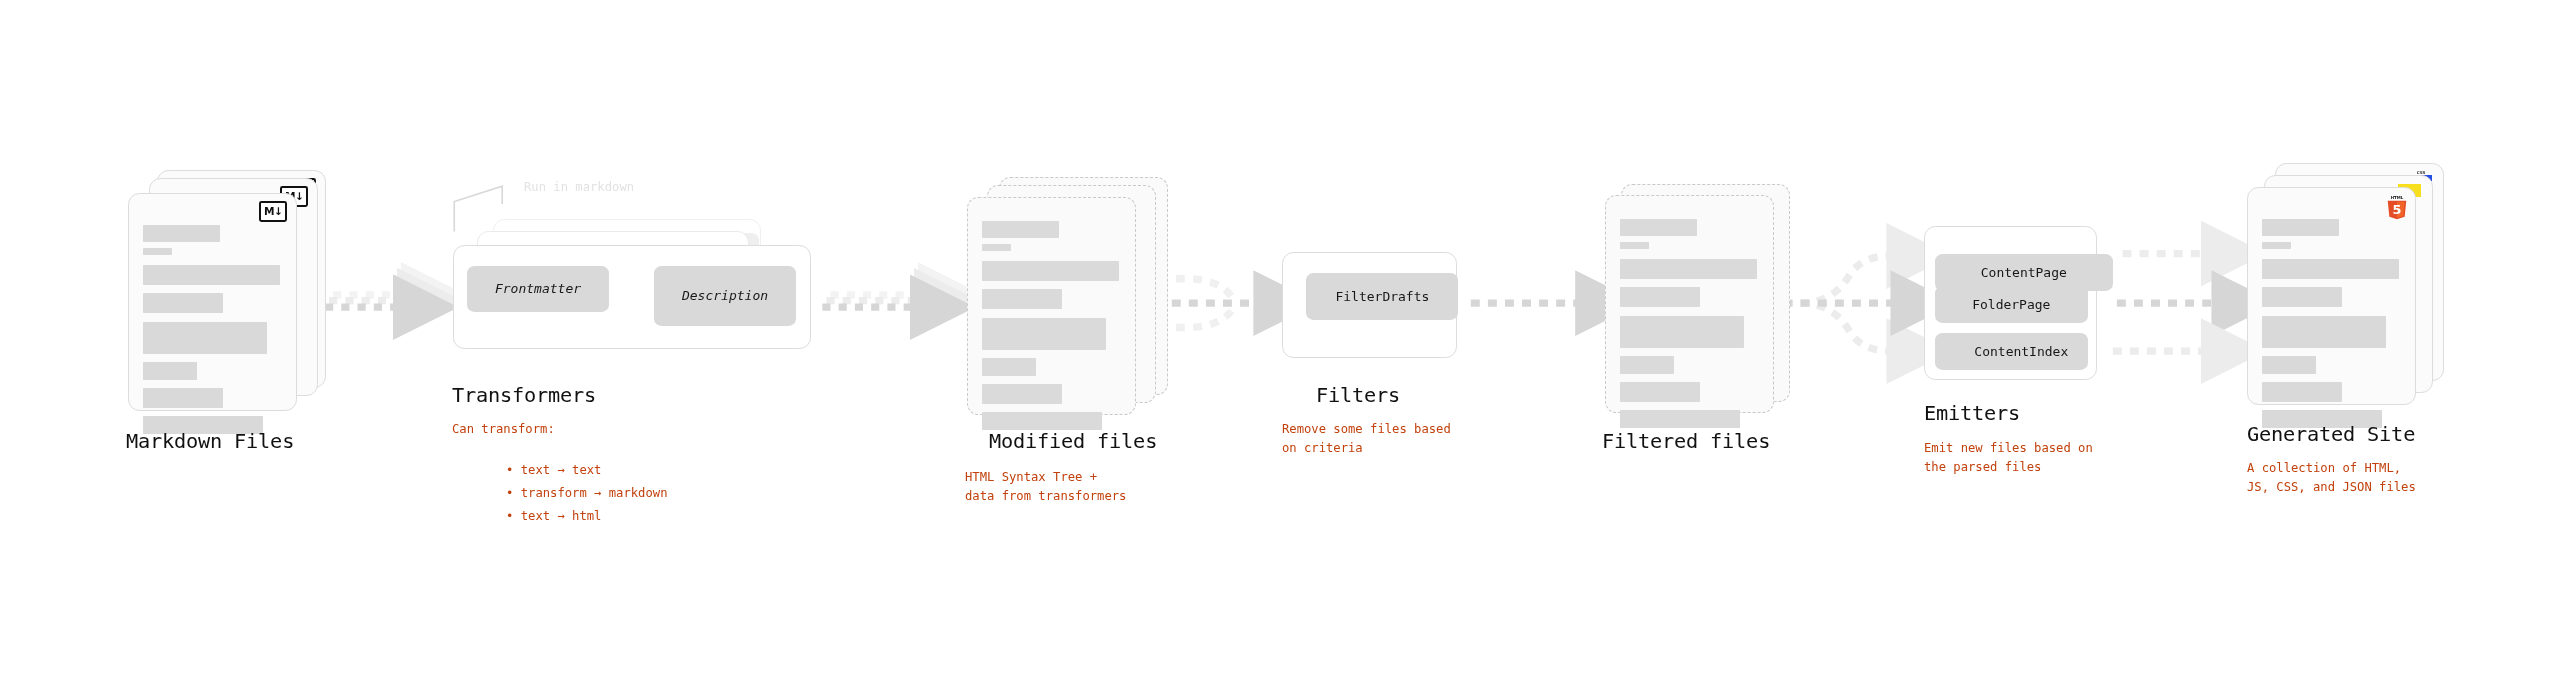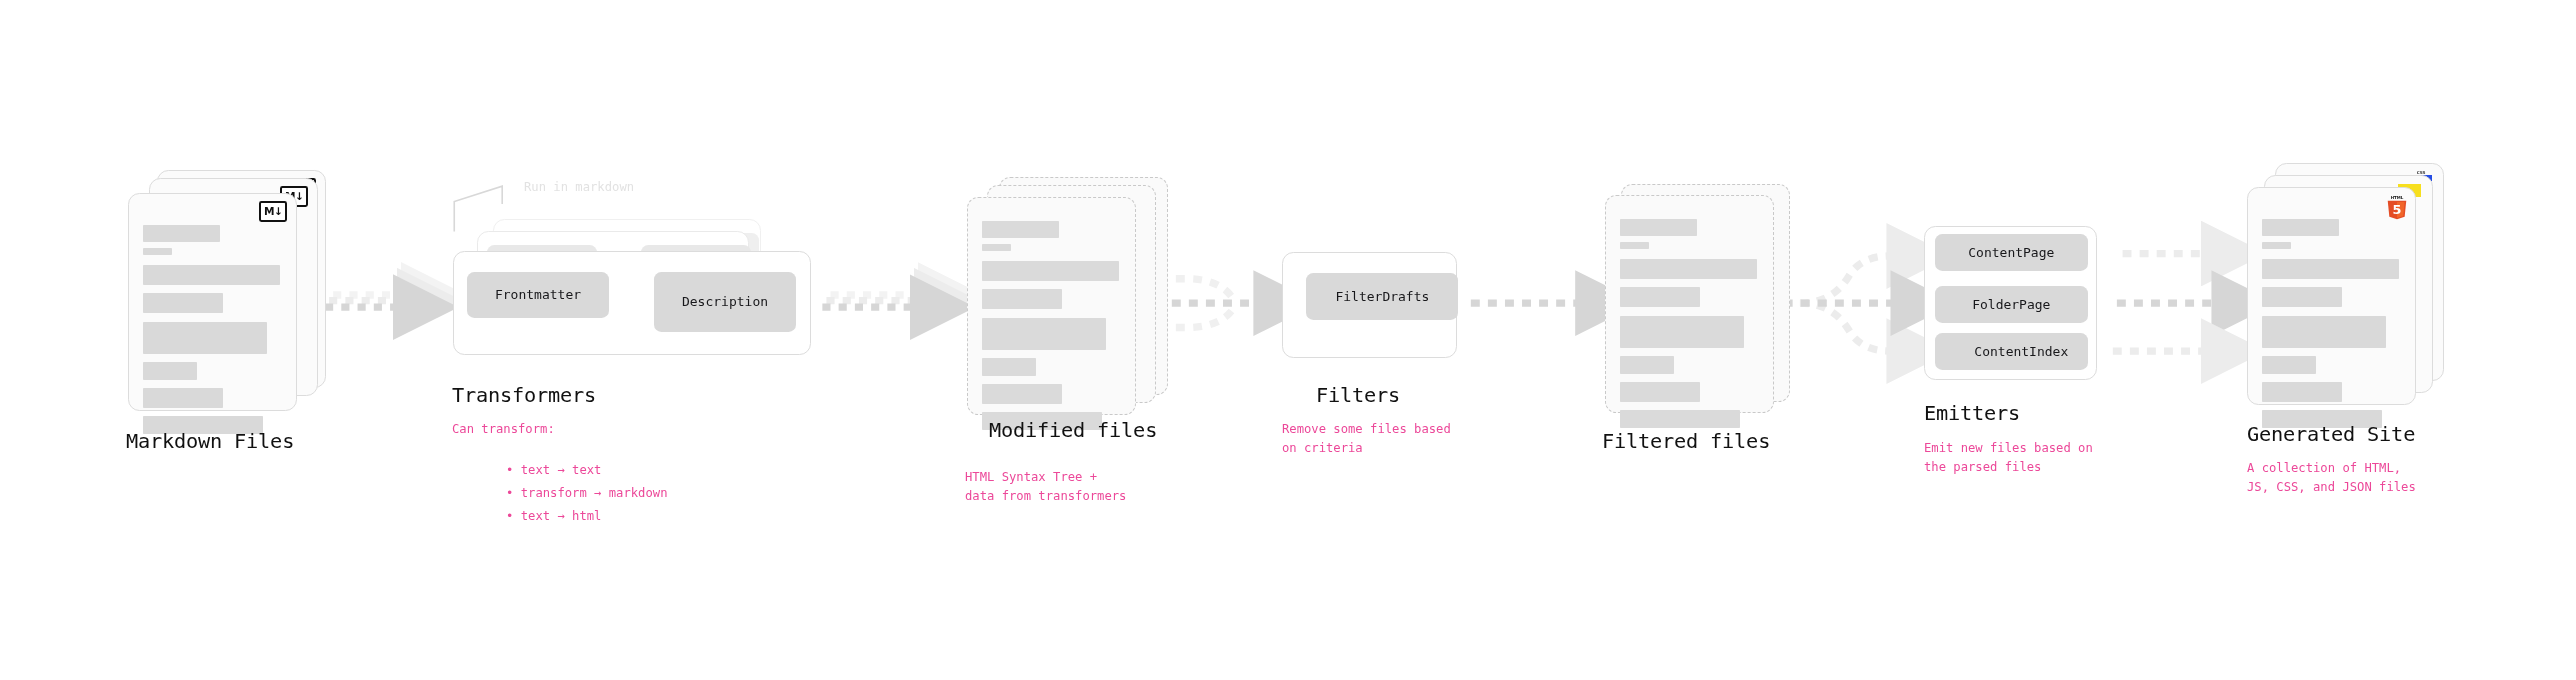--- a/index.html
+++ b/index.html
@@ -109,21 +109,21 @@
     position:absolute;
     font-size:20.3px;
     letter-spacing:-0.2px;
     color:#111;
     white-space:nowrap;
   }
   .desc{
     position:absolute;
     font-size:12.2px;
     line-height:1.52;
-    color:#ec4899;
+    color:#c2410c;
     white-space:pre;
   }
   .ghost-label{
     position:absolute;
     font-size:12.2px;
     color:#e2e2e2;
     white-space:nowrap;
   }
 
   svg.overlay{
@@ -236,21 +236,21 @@
     <div class="box" style="left:493px;top:219px;width:268px;height:102px;border-color:#f0f0f0;">
       <div class="chip" style="left:9px;top:13px;width:106px;height:45px;background:#efefef;color:transparent;">.</div>
       <div class="chip" style="left:159px;top:13px;width:106px;height:45px;background:#efefef;color:transparent;">.</div>
     </div>
 
     <div class="box" style="left:477px;top:231px;width:272px;height:104px;border-color:#eaeaea;">
       <div class="chip" style="left:9px;top:13px;width:110px;height:46px;background:#e8e8e8;color:transparent;">.</div>
       <div class="chip" style="left:163px;top:13px;width:110px;height:46px;background:#e8e8e8;color:transparent;">.</div>
     </div>
 
-    <div class="box" style="left:453px;top:251px;width:358px;height:104px;">
+    <div class="box" style="left:453px;top:245px;width:358px;height:104px;font-style:italic;">
       <div class="chip" style="left:13px;top:19.5px;width:142px;height:46px;">Frontmatter</div>
       <div class="chip" style="left:200px;top:19.5px;width:142px;height:60px;">Description</div>
     </div>
 
     <div class="title" style="left:452px;top:383px;text-align:right;">Transformers</div>
 
     <div class="desc" style="left:452px;top:420px;">Can transform:</div>
 
     <div class="desc" style="left:462px;top:442px;">
       <span>•&nbsp;</span><span>text → text</span>
@@ -274,21 +274,21 @@
         <div class="bar" style="width:29px;height:7.3px;margin-bottom:9.8px;"></div>
         <div class="bar" style="width:137px;height:20.3px;margin-bottom:8.1px;"></div>
         <div class="bar" style="width:80px;height:20.3px;margin-bottom:8.1px;"></div>
         <div class="bar" style="width:124px;height:32px;margin-bottom:8.1px;"></div>
         <div class="bar" style="width:54px;height:18px;margin-bottom:8.1px;"></div>
         <div class="bar" style="width:80px;height:20.3px;margin-bottom:8.1px;"></div>
         <div class="bar" style="width:120px;height:18px;margin-bottom:0;"></div>
       </div>
     </div>
 
-    <div class="title" style="left:965px;top:418px;padding-left:24px;">Modified files</div>
+    <div class="title" style="left:965px;top:429px;padding-left:24px;">Modified files</div>
     <div class="desc" style="left:965px;top:468px;">HTML Syntax Tree +
 data from transformers</div>
   </div>
 
   <div class="node">
 
     <div class="box" style="left:1282px;top:252px;width:175px;height:106px;">
       <div class="chip" style="left:11.4px;top:20.3px;width:152px;height:47px;margin-left:12px;">FilterDrafts</div>
     </div>
 
@@ -313,21 +313,21 @@
         <div class="bar" style="width:120px;height:18px;margin-bottom:0;"></div>
       </div>
     </div>
 
     <div class="title" style="left:1602px;top:429px;">Filtered files</div>
   </div>
 
   <div class="node">
 
     <div class="box" style="left:1924px;top:226px;width:173px;height:154px;">
-      <div class="chip" style="left:9.8px;top:7px;width:153px;height:37px;">ContentPage</div>
+      <div class="chip" style="left:9.8px;top:27px;width:178px;height:37px;">ContentPage</div>
       <div class="chip" style="left:9.8px;top:59px;width:153px;height:37px;">FolderPage</div>
       <div class="chip" style="left:9.8px;top:106px;width:153px;height:37px;padding-left:20px;">ContentIndex</div>
     </div>
 
     <div class="title" style="left:1924px;top:401px;">Emitters</div>
     <div class="desc" style="left:1924px;top:439px;">Emit new files based on
 the parsed files</div>
   </div>
 
   <div class="node">

